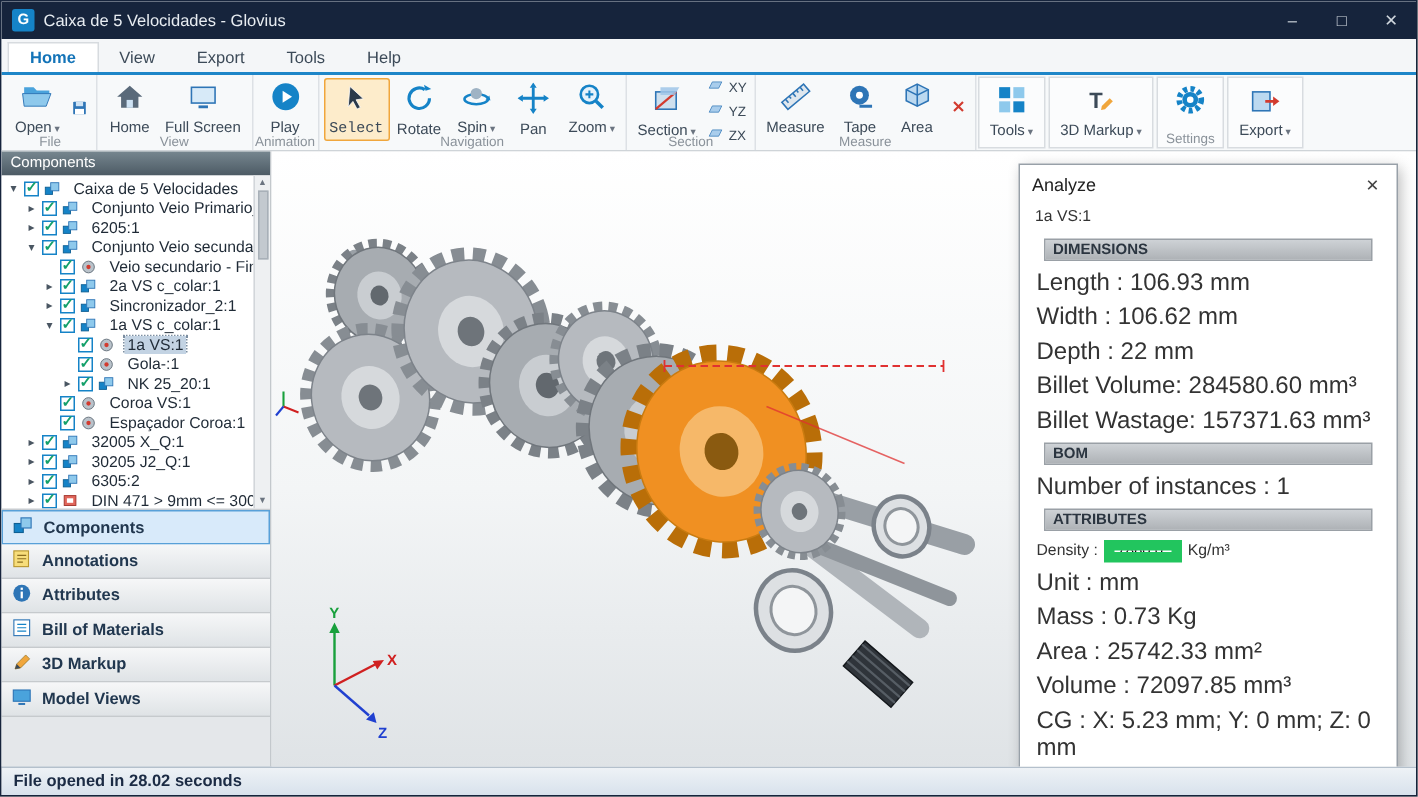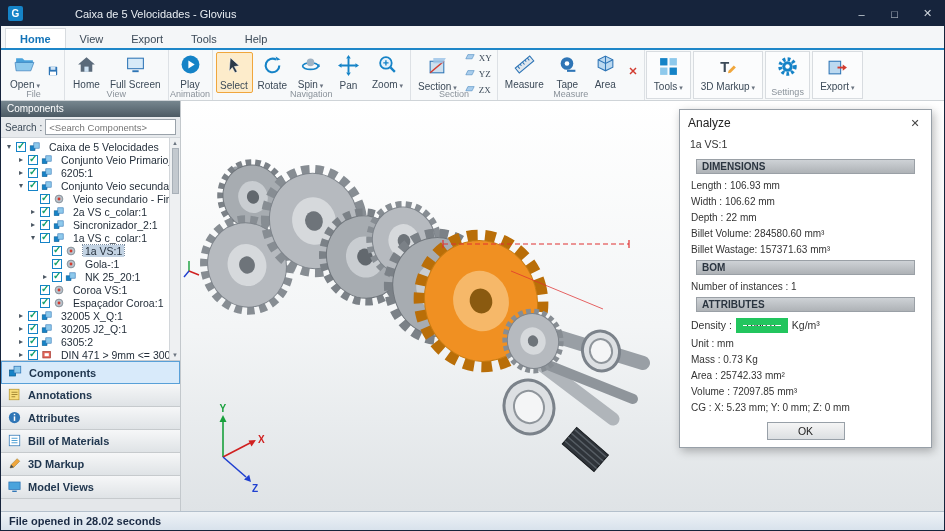--- a/index.html
+++ b/index.html
@@ -3,42 +3,42 @@
 <meta charset="utf-8">
 <style>
   *{margin:0;padding:0;box-sizing:border-box;}
   html,body{background:#3a3f44;}
   body{font-family:"Liberation Sans",sans-serif;}
   .win{position:relative;width:945px;height:531px;background:#f0f2f4;border:1px solid #16243c;display:flex;flex-direction:column;overflow:hidden;}
 
   
   .titlebar{height:25px;background:#16243c;display:flex;align-items:center;padding-left:7px;gap:6px;flex:0 0 auto;}
   .app-logo{width:15px;height:15px;background:#1583c7;color:#fff;font-size:10px;font-weight:bold;display:flex;align-items:center;justify-content:center;border-radius:2px;}
-  .titlebar .title{color:#e8edf2;font-size:11px;flex:1;margin-left:46px;}
+  .titlebar .title{color:#e8edf2;font-size:11px;flex:1;}
   .win-controls{display:flex;height:100%;}
   .wc{width:33px;display:flex;align-items:center;justify-content:center;color:#cfd6dd;font-size:11px;cursor:default;}
 
   
   .tabs{height:22px;background:#f4f6f8;display:flex;align-items:flex-end;padding-left:4px;}
   .tab{padding:4px 14px 3px;font-size:11px;color:#3c4a58;}
   .tab.active{background:#fff;color:#1474b8;font-weight:bold;border:1px solid #d7dbdf;border-bottom:none;}
   .accent{height:2px;background:#1e86c8;flex:0 0 auto;}
 
   
   .ribbon{height:51px;background:#f7f9fa;display:flex;align-items:stretch;border-bottom:1px solid #cfd4d8;padding-left:2px;flex:0 0 auto;}
   .rgroup{position:relative;display:flex;flex-direction:column;padding:1px 3px 11px;border-right:1px solid #dde1e5;}
   .rgroup.boxed{border:1px solid #d8dce0;margin:1px;background:#fbfcfd;}
   .rgroup-content{display:flex;flex:1;align-items:center;gap:1px;}
   .rgroup-label{position:absolute;bottom:0;left:0;right:0;text-align:center;font-size:9px;color:#8a929a;padding-bottom:1px;white-space:nowrap;}
   .rbtn{display:flex;flex-direction:column;align-items:center;justify-content:center;min-width:37px;padding:2px 3px 1px;border:1px solid transparent;border-radius:2px;gap:1px;}
-  .rbtn.selected{background:#fdeccb;border-color:#f0a63c;}
+  .rbtn.selected{background:#fdeccb;border-color:#f0a63c;font-family:Liberation Mono, monospace;}
   .rbtn-label{font-size:10px;color:#3c4a58;white-space:nowrap;line-height:10px;text-align:center;min-height:10px;}
   .dd{font-size:7px;color:#6b7480;}
   .rstack{display:flex;flex-direction:column;justify-content:center;gap:2px;padding:0 2px;}
-  .rsmall{display:flex;align-items:center;gap:3px;font-size:9px;color:#3c4a58;font-family:Liberation Serif, serif;}
+  .rsmall{display:flex;align-items:center;gap:3px;font-size:9px;color:#3c4a58;}
 
   
   .main{flex:1;display:flex;min-height:0;}
   .left-panel{width:180px;background:#eef0f2;border-right:1px solid #c3c8cc;display:flex;flex-direction:column;flex:0 0 auto;}
   .panel-header{height:16px;background:linear-gradient(#76868f,#4c5a64);color:#fff;font-size:10px;padding:2px 6px 0;}
   .search-row{display:flex;align-items:center;gap:3px;padding:2px 4px;font-size:10px;color:#3c4a58;background:#e7eaed;border-bottom:1px solid #d2d6da;}
   .search-row input{flex:1;height:16px;font-size:9.5px;border:1px solid #9aa2aa;padding:0 3px;font-family:inherit;color:#444;min-width:0;}
   .tree{position:relative;background:#fff;height:223px;overflow:hidden;border-bottom:1px solid #c8ccd0;padding-top:2px;flex:0 0 auto;}
   .tree-inner{padding-right:11px;}
   .tree-row{display:flex;align-items:center;height:13px;font-size:10.5px;color:#1f2a36;gap:3px;white-space:nowrap;overflow:hidden;}
@@ -60,21 +60,21 @@
   .viewport{position:relative;flex:1;background:linear-gradient(#ffffff 0%,#f3f5f6 55%,#dfe3e6 100%);overflow:hidden;}
   .viewport svg.model{position:absolute;left:0;top:0;}
 
   
   .analyze{position:absolute;left:498px;top:8px;width:253px;background:#fff;border:1px solid #98a0a8;box-shadow:2px 3px 9px rgba(0,0,0,.28);color:#333;display:flex;flex-direction:column;padding-bottom:2px;}
   .an-title-row{display:flex;justify-content:space-between;align-items:center;padding:6px 8px 4px;}
   .an-title{font-size:12px;color:#222;}
   .an-close{color:#444;font-size:11px;width:16px;text-align:center;}
   .an-part{padding:4px 10px 6px;font-size:10.5px;}
   .an-header{margin:3px 16px;background:linear-gradient(#ced2d6,#aeb2b6);border:1px solid #9aa0a6;color:#2b3540;font-size:10px;font-weight:bold;padding:1px 5px;}
-  .an-row{padding:2.5px 11px;font-size:10px;}
+  .an-row{padding:2.5px 11px;font-size:16px;}
   .an-density{display:flex;align-items:center;gap:4px;padding:2.5px 11px;font-size:10.5px;}
   .an-density input{width:52px;height:15px;border:7px solid #22c55e;font-size:10px;padding:0 2px;font-family:inherit;}
   .an-ok{margin:7px auto 5px;width:78px;height:18px;background:linear-gradient(#f5f5f5,#dcdfe2);border:1px solid #98a0a8;font-size:10.5px;text-align:center;line-height:16px;color:#222;}
 
   
   .statusbar{height:19px;background:linear-gradient(#eef2f6,#d8e2ec);border-top:1px solid #b4c0cc;display:flex;align-items:center;padding-left:8px;font-size:11px;font-weight:bold;color:#1b2b44;flex:0 0 auto;}
 </style>
 </head>
 <body>
 
@@ -312,24 +312,20 @@
           </div>
         </div>
         <div class="rgroup-label"></div>
       </div>
     </div>
 
   <div class="main">
 
     <div class="left-panel">
       <div class="panel-header">Components</div>
-      <div class="search-row">
-        <span>Search :</span>
-        <input type="text" placeholder="&lt;Search Components&gt;" style="">
-      </div>
       <div class="tree">
         <div class="tree-inner" id="tree">
             <div class="tree-row" style="padding-left: 4px;">
               <span class="expander">▾</span>
               <span class="cbx"></span>
               <span class="ticon">
                 <svg width="12" height="12" viewBox="0 0 20 20" aria-hidden="true">
                   <rect x="2" y="8" width="8" height="8" fill="#1583c7" stroke="#0e5f93"></rect>
                   <rect x="8" y="3" width="9" height="9" fill="#8ec9ec" stroke="#2e75b6"></rect>
                 </svg>

